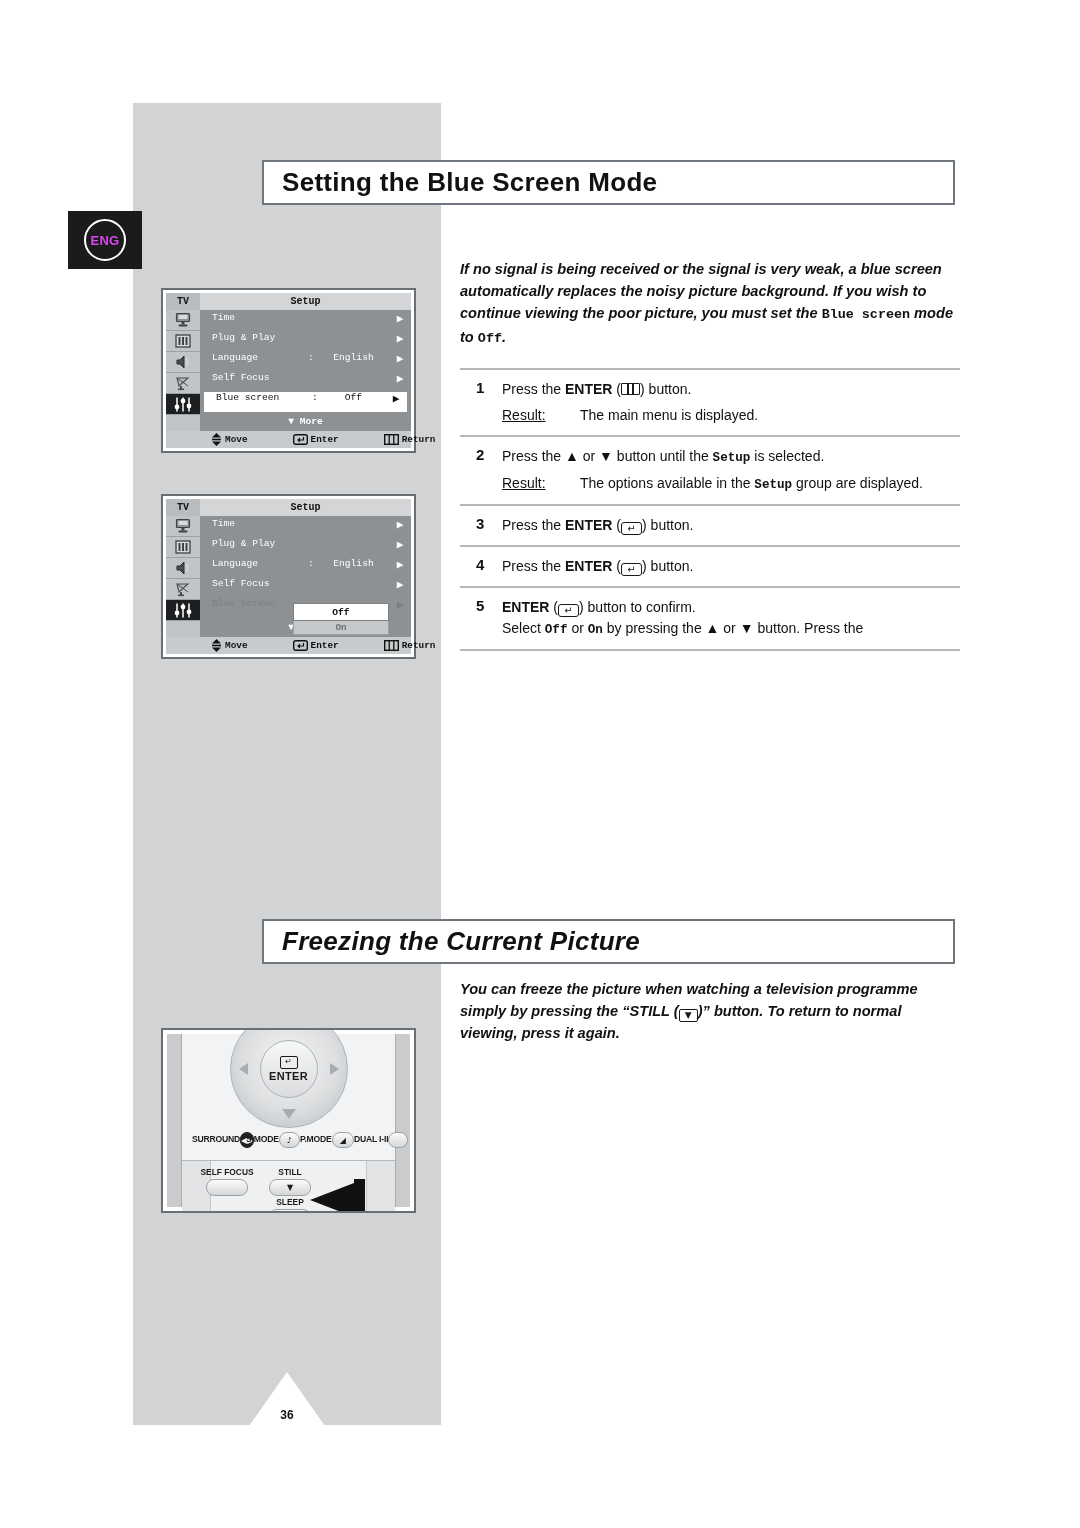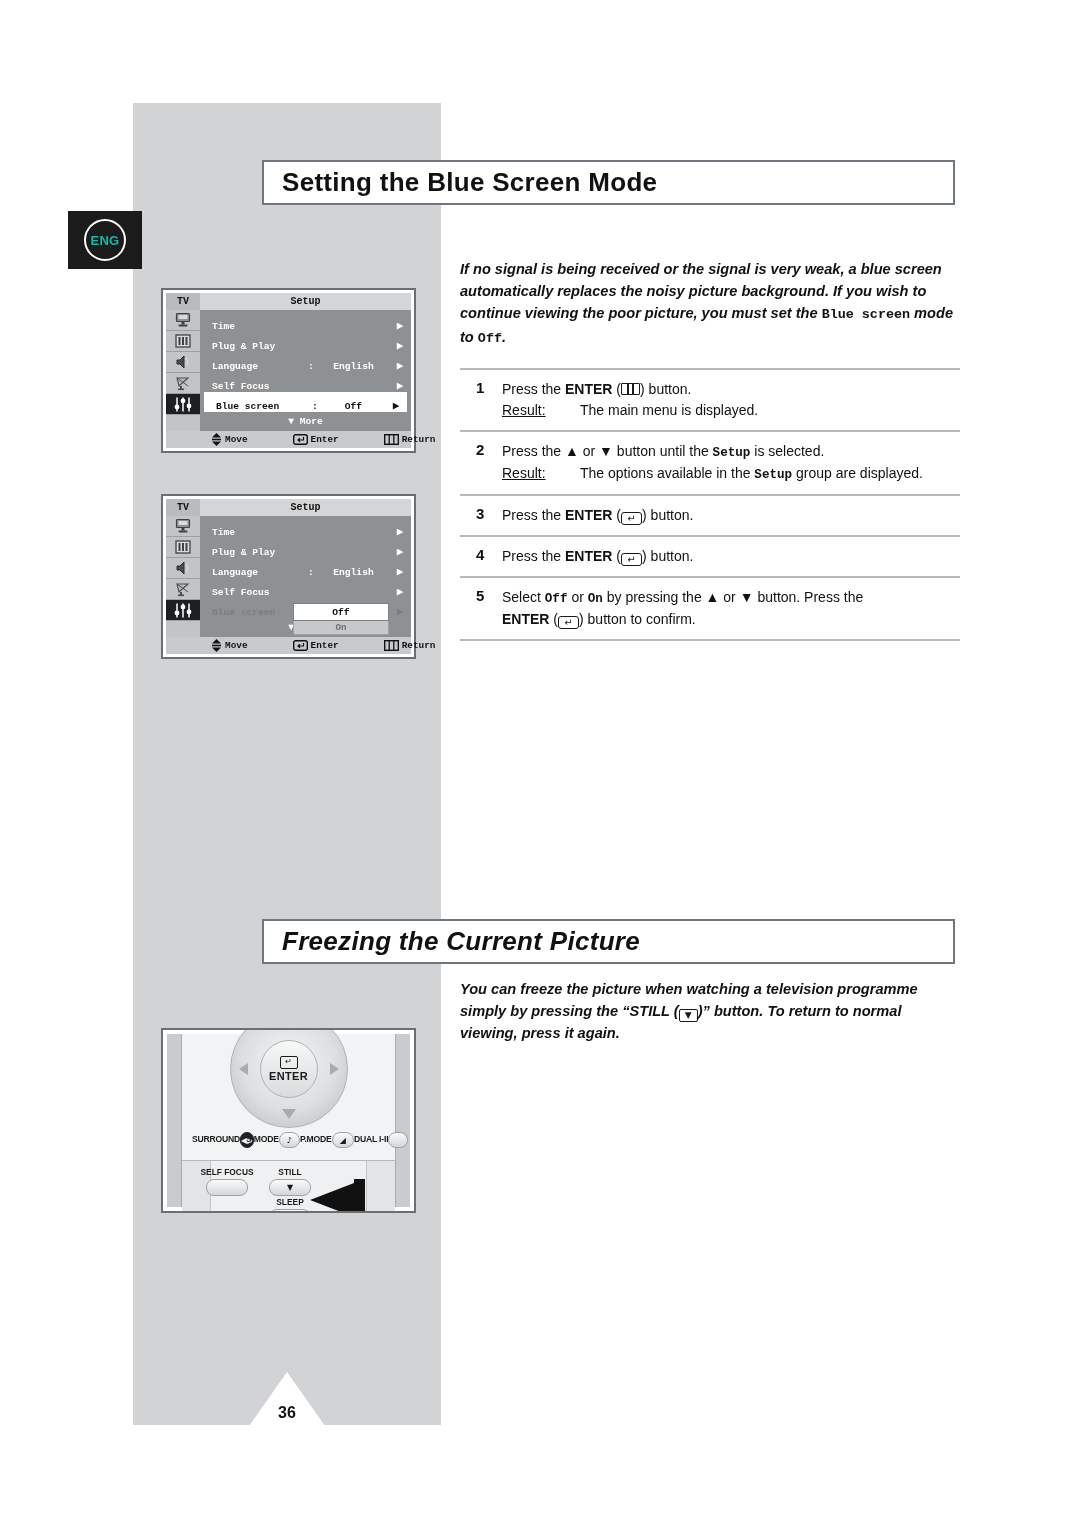--- a/index.html
+++ b/index.html
@@ -20,21 +20,21 @@
 
   
   .eng-badge{
     position:absolute;left:68px;top:211px;width:74px;height:58px;
     background:#1b1b1b;
     display:flex;align-items:center;justify-content:center;
   }
   .eng-circle{
     width:38px;height:38px;border:2px solid #ffffff;border-radius:50%;
     display:flex;align-items:center;justify-content:center;
-    color:#14b8a6;font-size:13px;font-weight:bold;letter-spacing:.2px;
+    color:#d946ef;font-size:13px;font-weight:bold;letter-spacing:.2px;
     font-family:"Liberation Sans", sans-serif;
   }
 
   
   .heading-bar{
     position:absolute;left:262px;width:693px;height:45px;
     background:#ffffff;border:2px solid #6f767d;
     box-sizing:border-box;
     display:flex;align-items:center;
   }
@@ -59,21 +59,21 @@
   .steps{position:absolute;left:460px;top:368px;width:500px;}
   .rule{height:2px;background:#b5b7ba;width:500px;}
   .rule.top{height:2px;background:#b5b7ba;}
   .step{display:flex;padding:9px 0 9px 0;}
   .step-num{
     width:42px;flex:0 0 42px;text-align:left;padding-left:16px;
     font-size:15px;font-weight:bold;color:#111;box-sizing:border-box;
   }
   .step-body{flex:1;font-size:14px;color:#111;line-height:1.5;}
   .step-body .line{display:block;}
-  .result-line{display:flex;}
+  .result-line{display:flex;margin-top:5px;}
   .result-lbl{text-decoration:underline;flex:0 0 78px;}
   .bold{font-weight:bold;}
   .m{font-family:"Liberation Mono", monospace;font-weight:bold;font-size:12.6px;}
 
   
   .ico-menu{
     display:inline-block;width:19px;height:12px;border:1.6px solid #1a1a1a;
     position:relative;vertical-align:-1px;border-radius:1px;box-sizing:border-box;
   }
   .ico-menu:before,.ico-menu:after{
@@ -116,22 +116,22 @@
   }
   .osd-main{display:flex;}
   .osd-icons{width:34px;background:#c2c5c7;}
   .osd-ic{
     height:20px;border-bottom:1px solid #9aa0a4;
     display:flex;align-items:center;justify-content:center;
   }
   .osd-ic.active{background:#1d1f20;}
   .osd-rows{flex:1;background:#8e9194;padding:2px 0 0 0;}
   .osd-row{
-    height:20px;display:flex;align-items:flex-end;
-    font-family:"Liberation Mono", monospace;font-size:9.6px;font-weight:bold;color:#ffffff;
+    height:20px;display:flex;align-items:flex-start;
+    font-family:"Liberation Mono", monospace;font-size:9.6px;font-weight:normal;color:#ffffff;
     position:relative;
   }
   .osd-row .lbl{padding-left:12px;width:92px;}
   .osd-row .colon{width:14px;text-align:center;}
   .osd-row .val{flex:1;text-align:center;}
   .osd-row .arr{width:22px;text-align:center;color:#ffffff;font-size:11px;}
   .osd-row.sel{background:#ffffff;color:#111;margin:0 4px;}
   .osd-row.sel .arr{color:#111;}
   .osd-row.dim{color:#7b7e81;}
   .osd-row.dim .arr{color:#7b7e81;}
@@ -241,21 +241,21 @@
     position:absolute;left:249px;top:1372px;width:76px;height:54px;
     overflow:hidden;
   }
   .pagenum .tri-shape{
     position:absolute;left:0;top:0;width:0;height:0;
     border-left:38px solid transparent;border-right:38px solid transparent;
     border-bottom:54px solid #ffffff;
   }
   .pagenum .num{
     position:absolute;left:0;right:0;bottom:4px;text-align:center;
-    font-size:16px;font-weight:bold;color:#111;margin-top:28px;
+    font-size:12px;font-weight:bold;color:#111;margin-top:28px;
   }
 </style>
 </head>
 <body>
 
 <div class="page">
 
   <div class="grey-panel"></div>
 
   <div class="eng-badge">
@@ -539,22 +539,22 @@
       <div class="step-num">4</div>
       <div class="step-body">
         <span class="line"><span>Press the </span><span class="bold">ENTER</span><span> (</span><span class="ico-enter">↵</span><span>)</span><span> button.</span></span>
       </div>
     </div>
     <div class="rule"></div>
 
     <div class="step">
       <div class="step-num">5</div>
       <div class="step-body">
+        <span class="line"><span class="bold">ENTER</span><span> (</span><span class="ico-enter">↵</span><span>)</span><span> button to confirm.</span></span>
         <span class="line"><span>Select </span><span class="m">Off</span><span> or </span><span class="m">On</span><span>  by pressing the ▲ or ▼ button. Press the</span></span>
-        <span class="line"><span class="bold">ENTER</span><span> (</span><span class="ico-enter">↵</span><span>)</span><span> button to confirm.</span></span>
       </div>
     </div>
     <div class="rule"></div>
   </div>
 
   <div class="heading-bar" id="heading2">
     <div class="htxt">Freezing the Current Picture</div>
   </div>
 
   <div class="intro" id="intro2">

